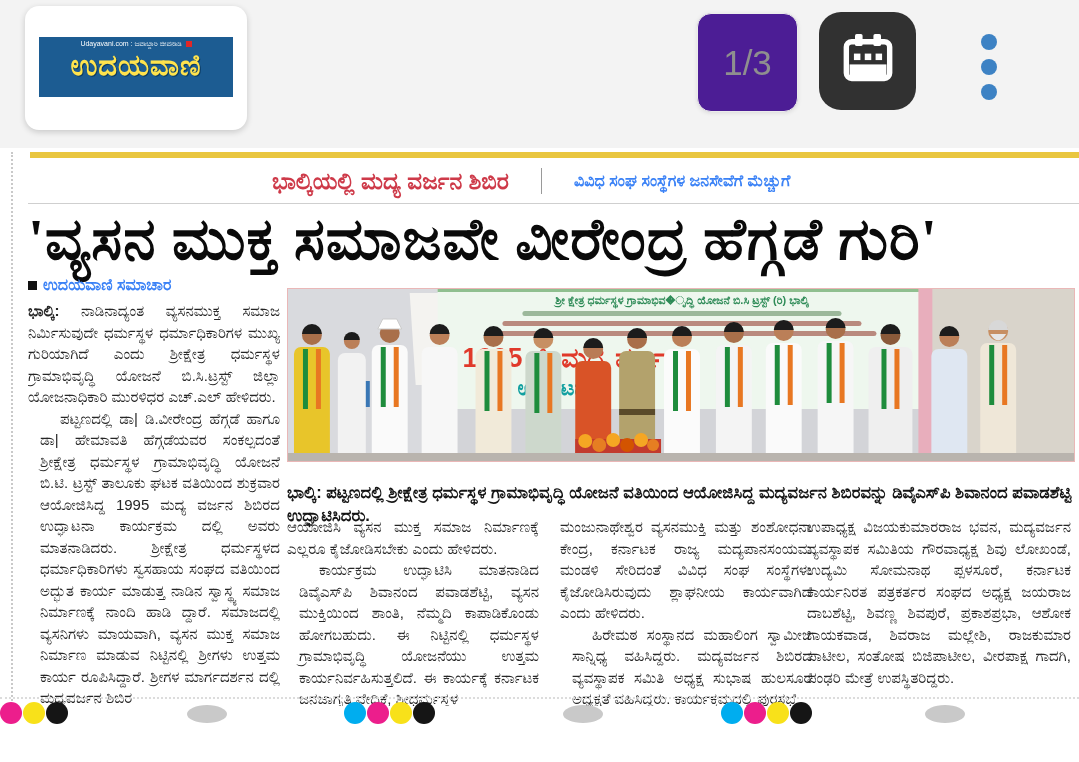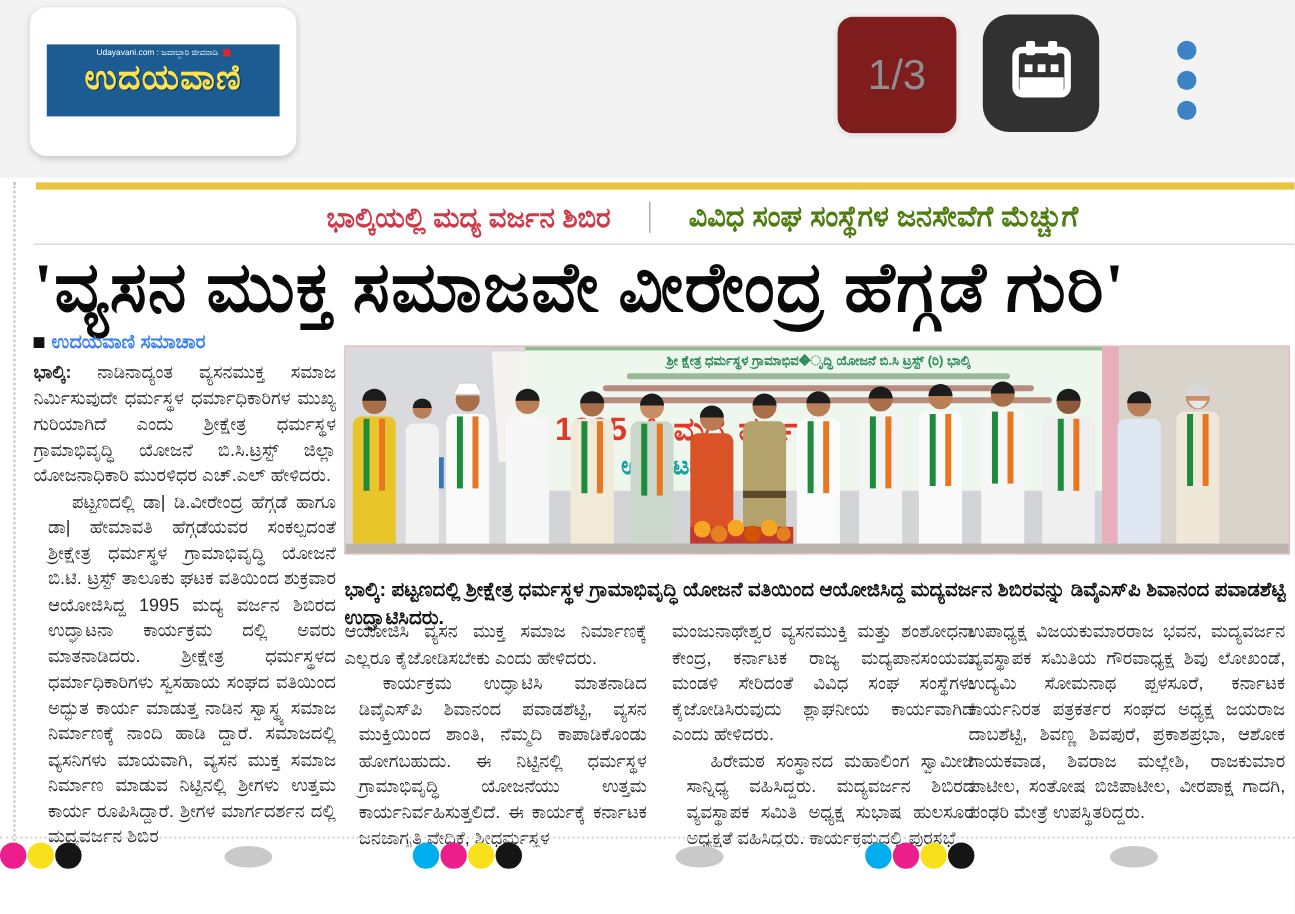--- a/index.html
+++ b/index.html
@@ -10,37 +10,37 @@
   .logo-card{position:absolute;left:25px;top:6px;width:222px;height:124px;background:#fff;
              border-radius:14px;box-shadow:0 2px 6px rgba(0,0,0,.18);cursor:pointer;}
   .logo-box{position:absolute;left:14px;top:31px;width:194px;height:60px;background:#1c5c92;
             overflow:hidden;}
   .logo-top{position:absolute;left:0;top:3px;width:100%;text-align:center;font-size:7px;
             color:#fff;white-space:nowrap;}
   .logo-top .red-sq{display:inline-block;width:6px;height:6px;background:#e02727;vertical-align:middle;margin-left:2px;}
   .logo-main{position:absolute;left:0;top:12px;width:100%;text-align:center;font-size:29px;
              font-weight:bold;color:#ffe34d;letter-spacing:1px;
              text-shadow:1px 1px 0 #0a3a61;font-family:"Liberation Serif", serif;}
-  .page-pill{position:absolute;left:697px;top:13px;width:99px;height:97px;background:#7f1d1d;
+  .page-pill{position:absolute;left:697px;top:13px;width:99px;height:97px;background:#4c1d95;
              border:1px solid #ececec;border-radius:14px;box-shadow:0 1px 4px rgba(0,0,0,.10);
              display:flex;align-items:center;justify-content:center;
              font-size:35px;color:#8f8f8f;cursor:pointer;}
   .cal-btn{position:absolute;left:819px;top:12px;width:97px;height:98px;background:#313131;
            border-radius:22px;display:flex;align-items:center;justify-content:center;cursor:pointer;}
   .kebab{position:absolute;left:978px;top:28px;width:22px;height:80px;cursor:pointer;}
   .kebab i{position:absolute;left:3px;width:16px;height:16px;border-radius:50%;background:#3d82c4;}
   .kebab i:nth-child(1){top:6px;} .kebab i:nth-child(2){top:31px;} .kebab i:nth-child(3){top:56px;}
   
   .paper{position:absolute;left:0;top:148px;width:1079px;height:614px;background:#ffffff;}
   .crop-line{position:absolute;left:11px;top:4px;height:556px;border-left:2px dotted #c9c9c9;}
   .gold-bar{position:absolute;left:30px;top:4px;width:1049px;height:6px;background:#e9c63f;}
   .kicker{position:absolute;left:272px;top:16px;height:34px;display:flex;align-items:center;gap:32px;}
   .kicker .k-left{font-size:23px;font-weight:bold;color:#ce3a49;}
   .kicker .k-div{width:1px;height:26px;background:#9a9a9a;}
-  .kicker .k-right{font-size:24px;font-weight:bold;color:#4d7c0f;}
+  .kicker .k-right{font-size:16px;font-weight:bold;color:#3b82f6;}
   .rule{position:absolute;left:28px;top:55px;width:1051px;border-top:1px solid #cfcfcf;}
   .headline{position:absolute;left:28px;top:58px;width:1044px;font-size:58px;font-weight:bold;
             color:#0a0a0a;font-family:"Liberation Serif", serif;letter-spacing:1px;white-space:nowrap;}
   .byline{position:absolute;left:28px;top:128px;font-size:16px;font-weight:bold;color:#3b82f6;}
   .byline .sq{display:inline-block;width:9px;height:9px;background:#111;margin-right:6px;}
   .news-col{position:absolute;font-size:15px;line-height:21.5px;color:#262626;text-align:justify;}
   .news-col p{margin:0;}
   .news-col p.indent{text-indent:20px;margin-left:12px;}
   .news-col .lead{font-weight:bold;}
   #col1{left:28px;top:152px;width:252px;height:404px;overflow:hidden;}

